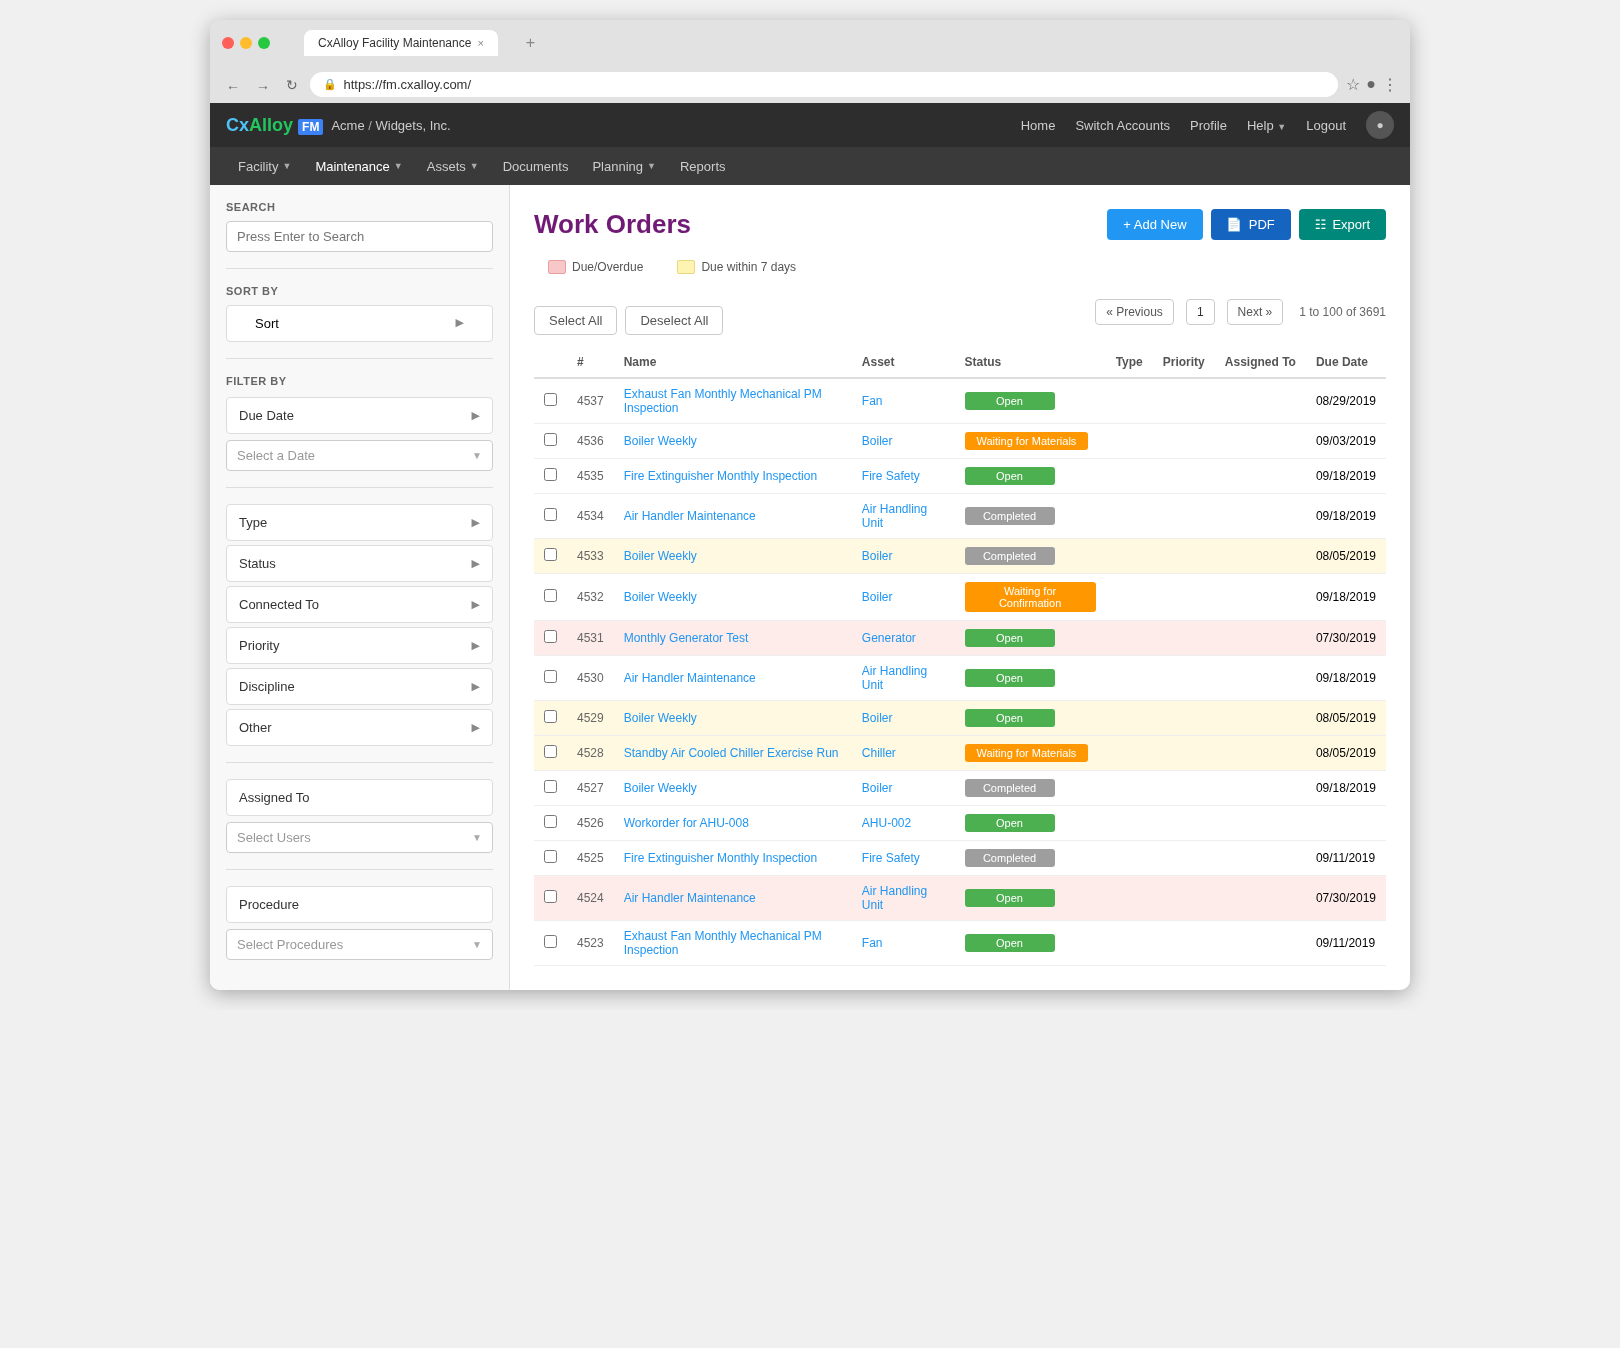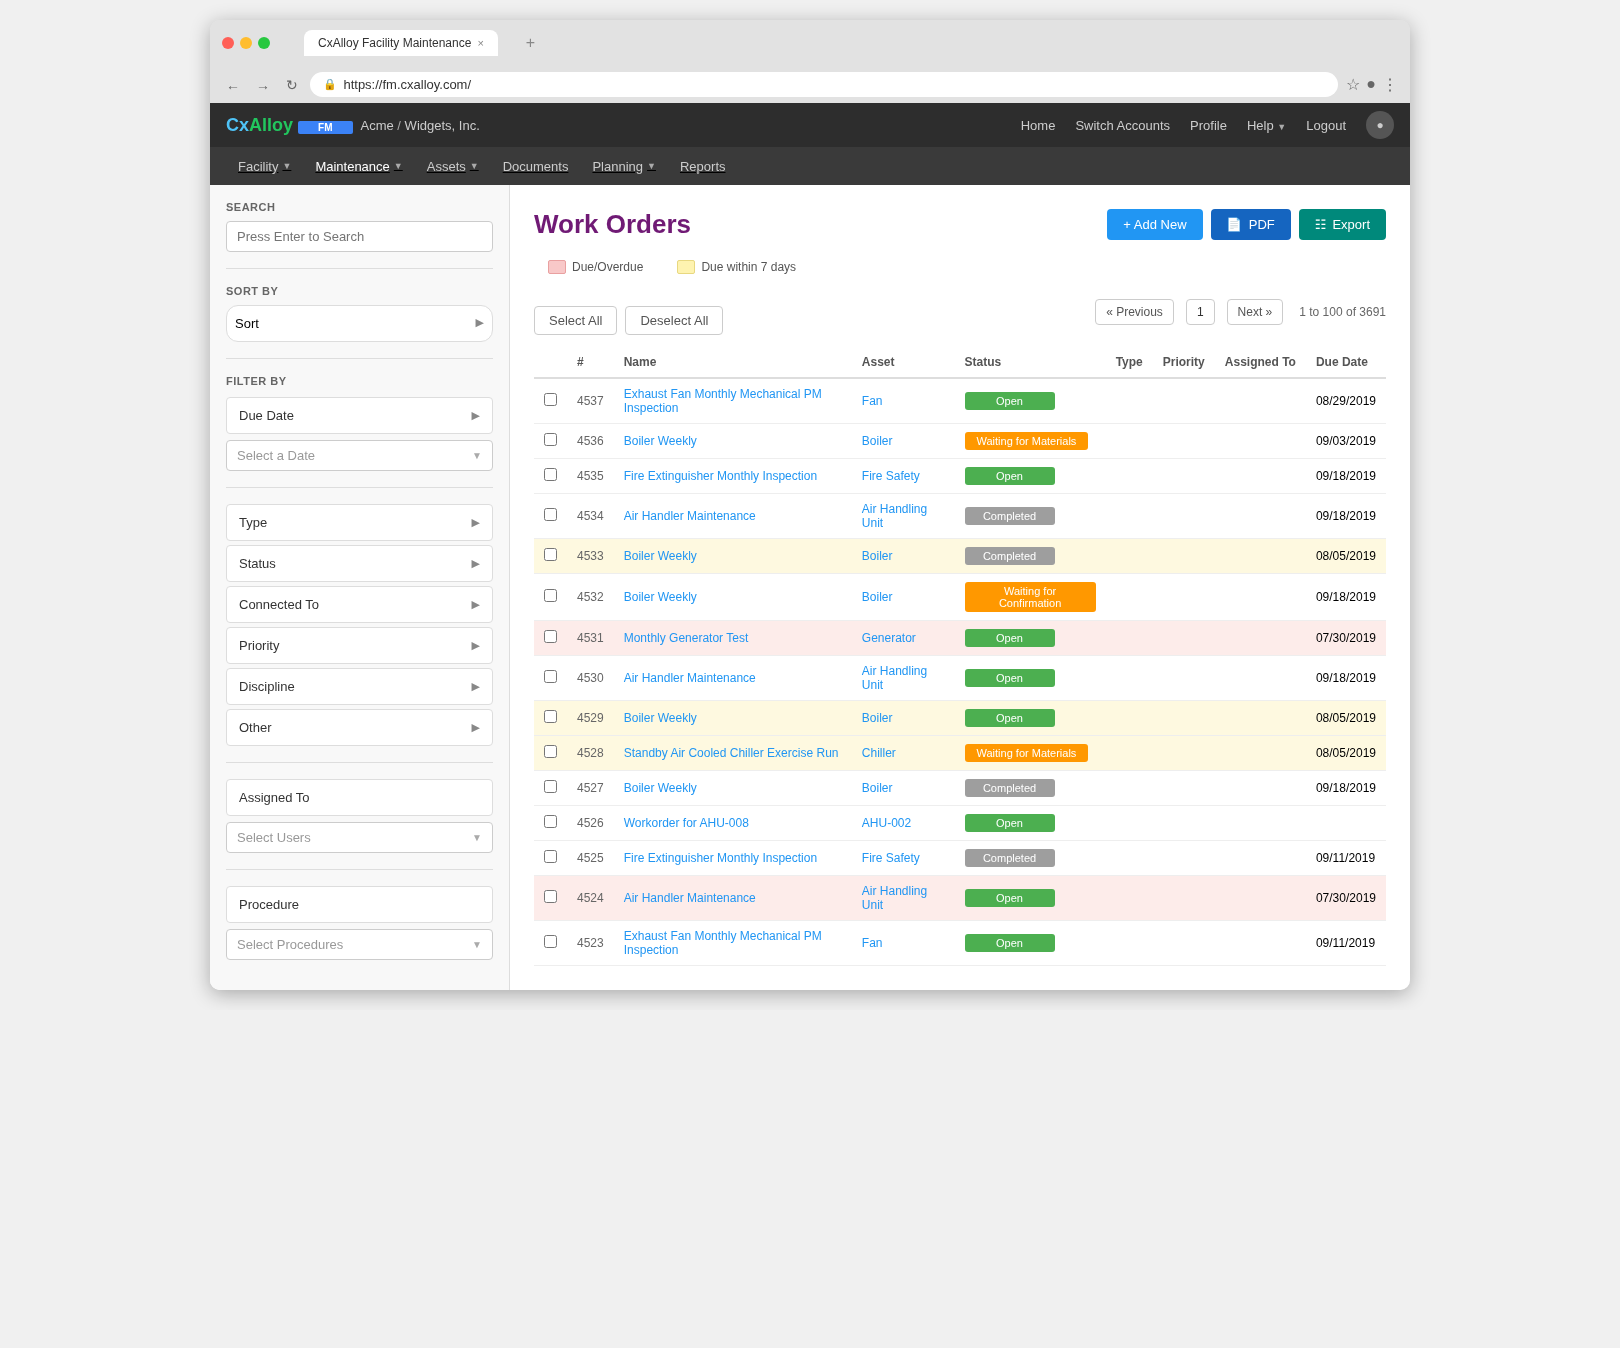--- a/index.html
+++ b/index.html
@@ -24,29 +24,29 @@
 
     
     .app { background: white; }
 
     
     .top-nav { background: #2d2d2d; padding: 0 16px; display: flex; align-items: center; justify-content: space-between; height: 44px; }
     .brand { display: flex; align-items: center; gap: 8px; }
     .brand-logo { font-size: 18px; font-weight: bold; }
     .brand-cx { color: #4fc3f7; }
     .brand-alloy { color: #22c55e; }
-    .brand-fm { color: white; font-size: 10px; background: #3b82f6; padding: 1px 20px; border-radius: 2px; }
+    .brand-fm { color: white; font-size: 12px; background: #3b82f6; padding: 1px 4px; border-radius: 2px; }
     .brand-account { color: #aaa; font-size: 13px; }
     .brand-account a { color: #ccc; text-decoration: none; }
     .top-nav-links { display: flex; align-items: center; gap: 20px; }
     .top-nav-links a { color: #ccc; text-decoration: none; font-size: 13px; }
     .top-nav-avatar { width: 28px; height: 28px; border-radius: 50%; background: #555; display: flex; align-items: center; justify-content: center; color: #ccc; font-size: 12px; }
 
     
-    .sec-nav { background: #3a3a3a; padding: 0 16px; display: flex; align-items: flex-end; height: 38px; text-decoration: underline; }
+    .sec-nav { background: #3a3a3a; padding: 0 16px; display: flex; align-items: flex-end; height: 38px; }
     .sec-nav-item { color: #ccc; text-decoration: none; font-size: 13px; padding: 0 12px; height: 38px; display: flex; align-items: center; gap: 4px; cursor: pointer; }
     .sec-nav-item.active { color: white; }
     .chevron-down { font-size: 9px; color: #aaa; }
 
     
     .main-layout { display: flex; min-height: 800px; }
 
     
     .sidebar { width: 300px; min-width: 300px; background: #f8f8f8; border-right: 1px solid #ddd; padding: 16px; }
 
@@ -55,21 +55,21 @@
 
     .search-input { width: 100%; border: 1px solid #ccc; border-radius: 4px; padding: 7px 10px; font-size: 13px; color: #999; background: white; }
 
     .sidebar-divider { border: none; border-top: 1px solid #ddd; margin: 16px 0; }
 
     .filter-section { margin-bottom: 2px; }
     .filter-header { display: flex; align-items: center; justify-content: space-between; padding: 10px 12px; background: white; border: 1px solid #ddd; border-radius: 4px; cursor: pointer; margin-bottom: 4px; }
     .filter-header-label { font-size: 13px; color: #333; font-weight: 500; }
     .filter-chevron { color: #888; font-size: 11px; }
 
-    .sort-row { display: flex; align-items: flex-start; justify-content: space-between; padding: 10px 8px; background: white; border: 1px solid #ddd; border-radius: 12px; cursor: pointer; }
+    .sort-row { display: flex; align-items: flex-start; justify-content: space-between; padding: 10px 28px; background: white; border: 1px solid #ddd; border-radius: 4px; cursor: pointer; }
 
     .select-dropdown { width: 100%; border: 1px solid #ccc; border-radius: 4px; padding: 7px 10px; font-size: 13px; color: #999; background: white; display: flex; align-items: center; justify-content: space-between; cursor: pointer; margin-top: 6px; }
     .select-dropdown-arrow { color: #aaa; font-size: 10px; }
 
     
     .main-content { flex: 1; padding: 24px; }
 
     .page-header { display: flex; align-items: center; justify-content: space-between; margin-bottom: 20px; }
     .page-title { font-size: 26px; font-weight: bold; color: #701a75; }
     .page-actions { display: flex; gap: 8px; }

